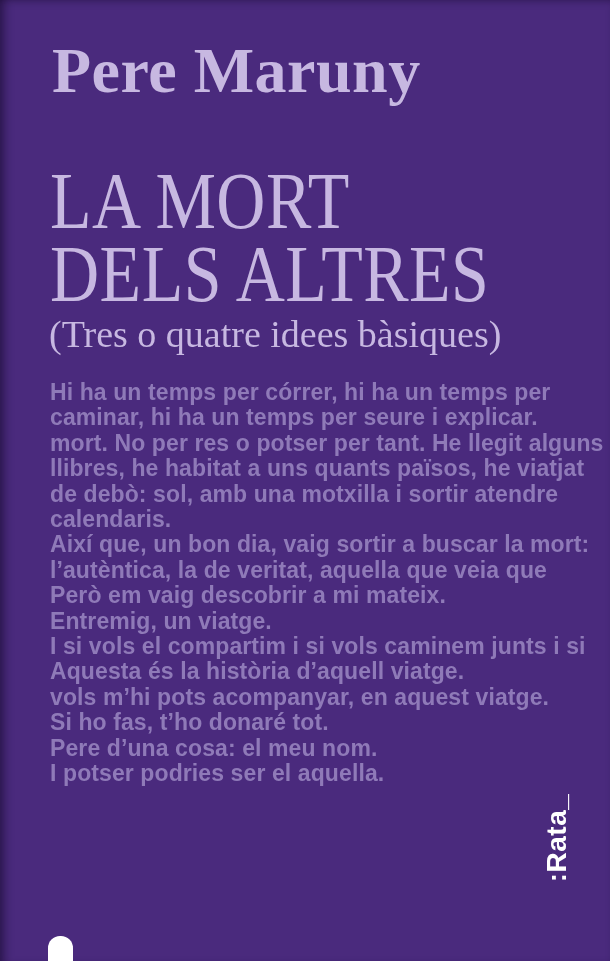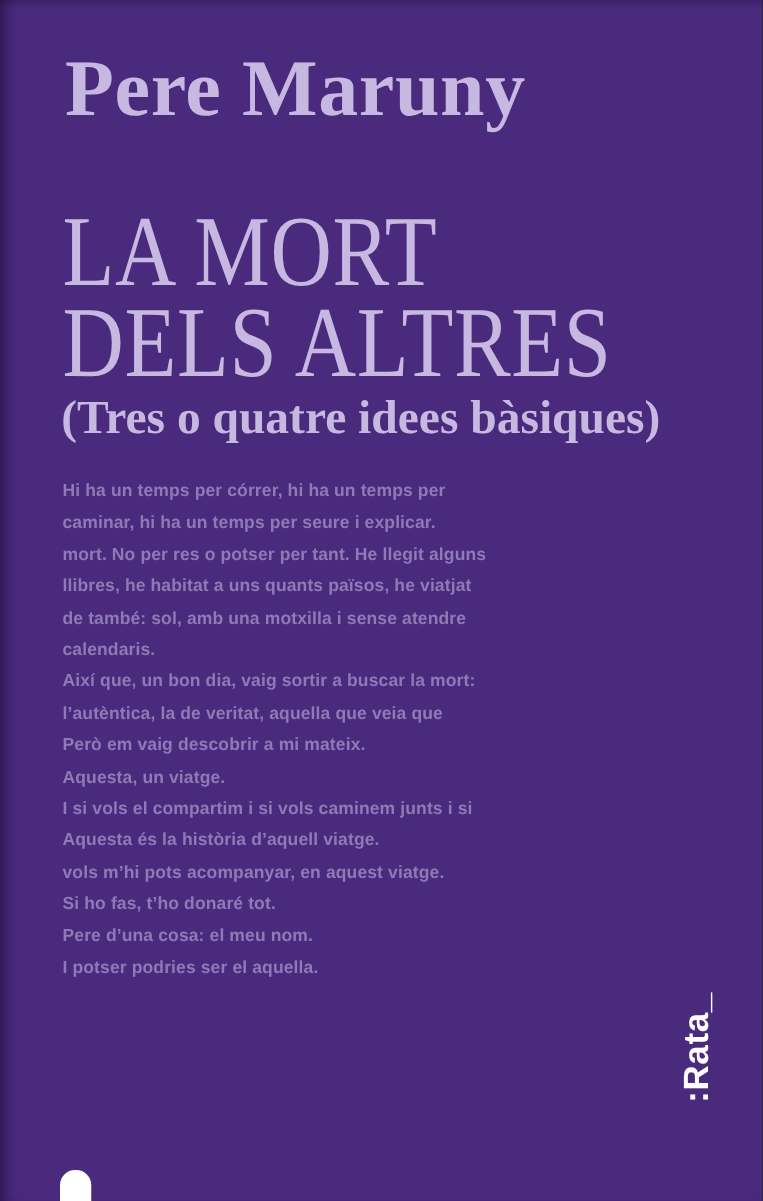--- a/index.html
+++ b/index.html
@@ -41,33 +41,33 @@
     color: var(--heading, #C7B8E1);
     transform: scaleY(1.18);
     transform-origin: left top;
     white-space: nowrap;
   }
   .subtitle {
     position: absolute;
     left: 49px;
     top: 312px;
     font-family: "Liberation Serif", serif;
-    font-weight: 700;
+    font-weight: 400;
     font-size: 38px;
     color: var(--heading, #C7B8E1);
     white-space: nowrap;
   }
   .body-text {
     position: absolute;
     left: 50px;
     top: 380px;
     width: 480px;
     font-family: "Liberation Sans", sans-serif;
     font-weight: 700;
-    font-size: 14px;
+    font-size: 23px;
     line-height: 25.4px;
     letter-spacing: 0.1px;
     color: var(--body, #8F7AB8);
   }
   .body-line {
     white-space: nowrap;
   }
   .publisher-logo {
     position: absolute;
     left: 557px;
@@ -102,26 +102,26 @@
     <div>DELS ALTRES</div>
   </div>
 
   <div class="subtitle">(Tres o quatre idees bàsiques)</div>
 
   <div class="body-text">
       <div class="body-line">Hi ha un temps per córrer, hi ha un temps per</div>
       <div class="body-line">caminar, hi ha un temps per seure i explicar.</div>
       <div class="body-line">mort. No per res o potser per tant. He llegit alguns</div>
       <div class="body-line">llibres, he habitat a uns quants països, he viatjat</div>
-      <div class="body-line">de també: sol, amb una motxilla i sense atendre</div>
+      <div class="body-line">de debò: sol, amb una motxilla i sortir atendre</div>
       <div class="body-line">calendaris.</div>
       <div class="body-line">Així que, un bon dia, vaig sortir a buscar la mort:</div>
       <div class="body-line">l’autèntica, la de veritat, aquella que veia que</div>
       <div class="body-line">Però em vaig descobrir a mi mateix.</div>
-      <div class="body-line">Aquesta, un viatge.</div>
+      <div class="body-line">Entremig, un viatge.</div>
       <div class="body-line">I si vols el compartim i si vols caminem junts i si</div>
       <div class="body-line">Aquesta és la història d’aquell viatge.</div>
       <div class="body-line">vols m’hi pots acompanyar, en aquest viatge.</div>
       <div class="body-line">Si ho fas, t’ho donaré tot.</div>
       <div class="body-line">Pere d’una cosa: el meu nom.</div>
       <div class="body-line">I potser podries ser el aquella.</div>
     </div>
 
   <div class="publisher-logo">:Rata_</div>
 

